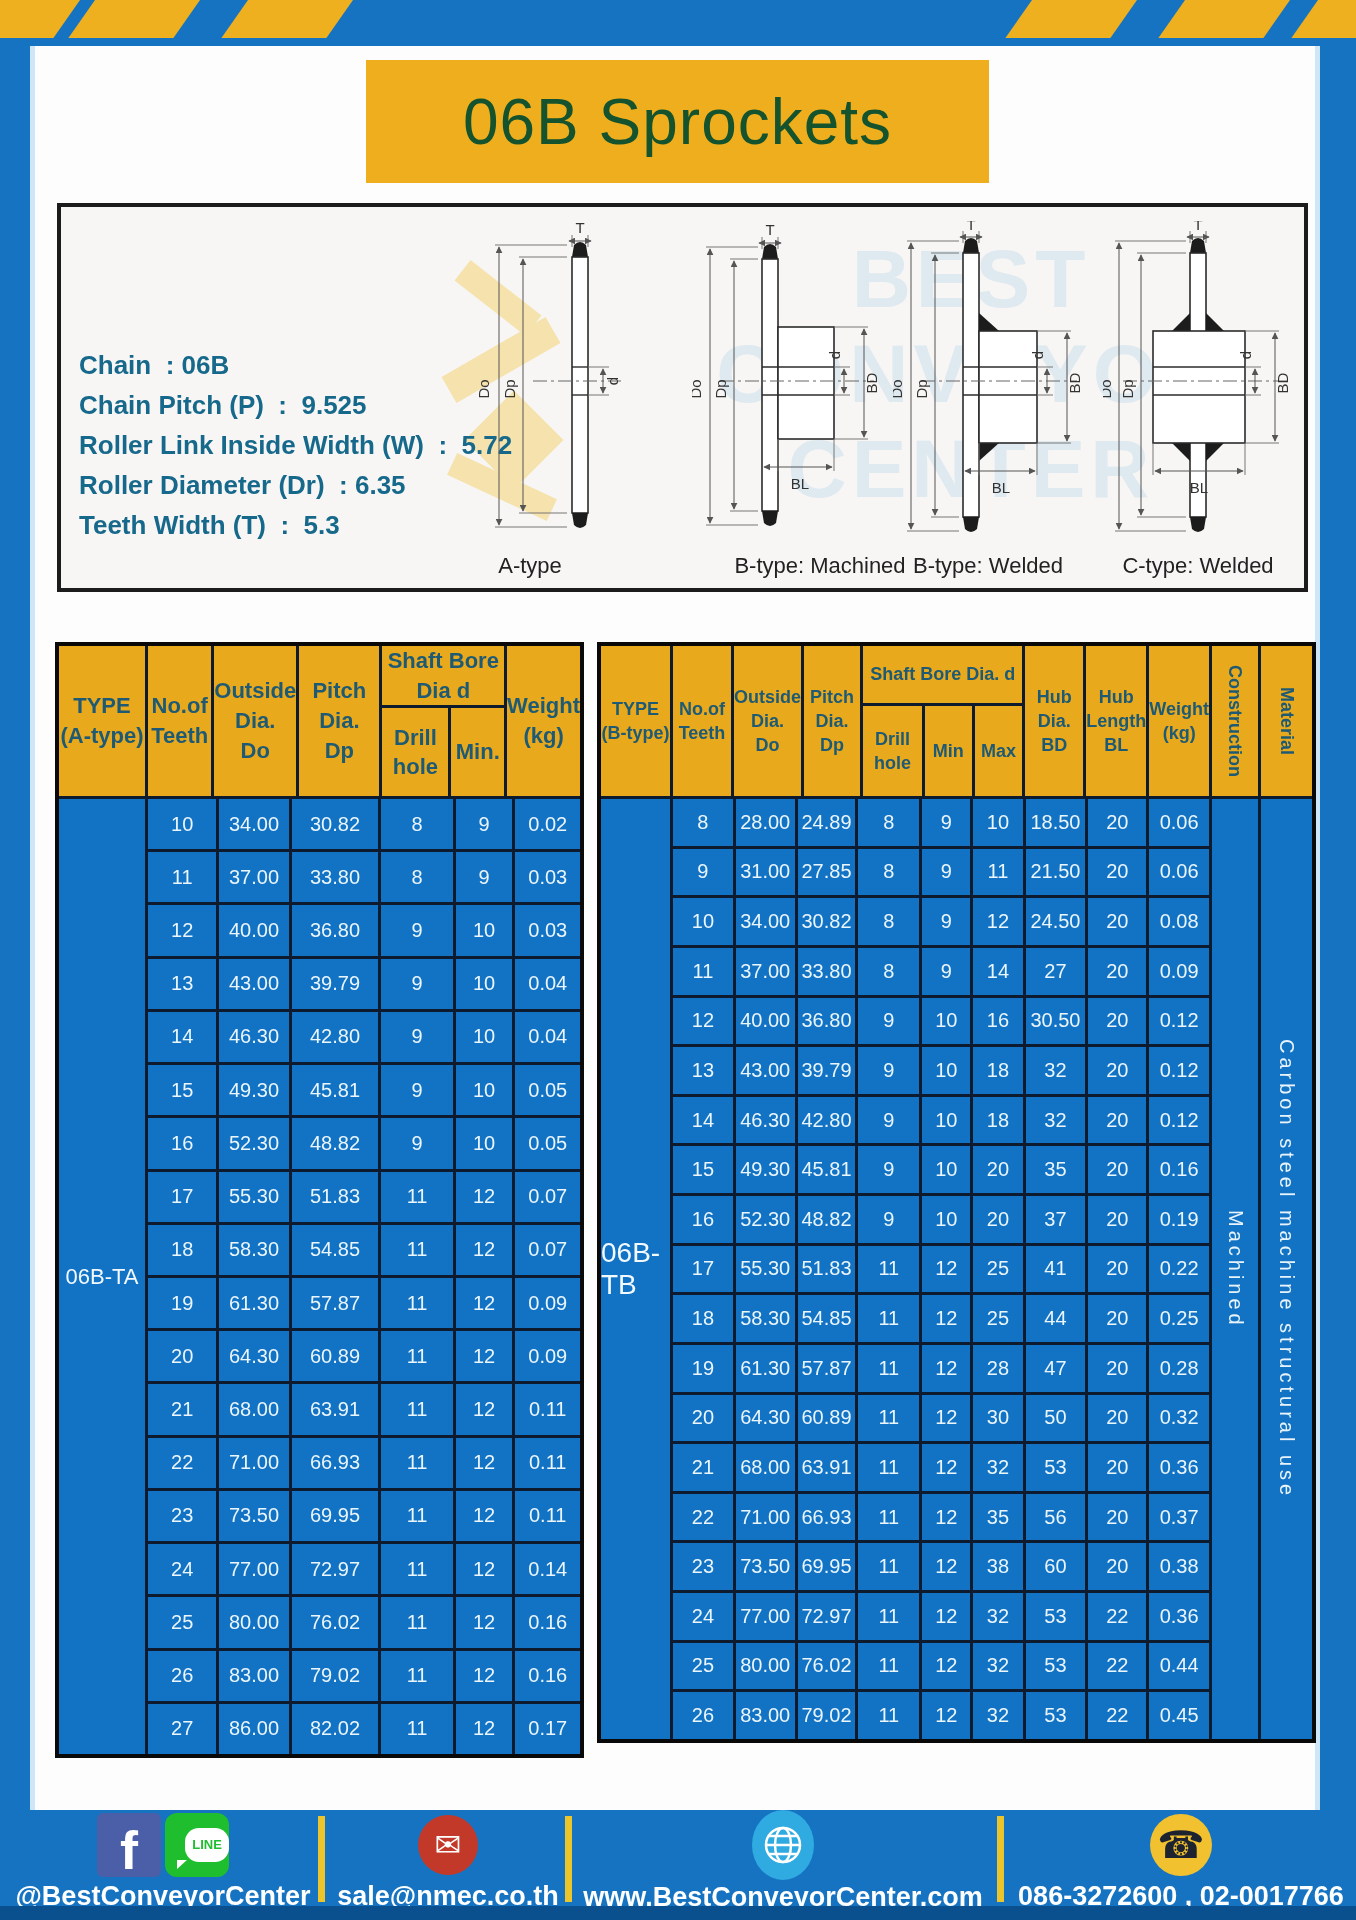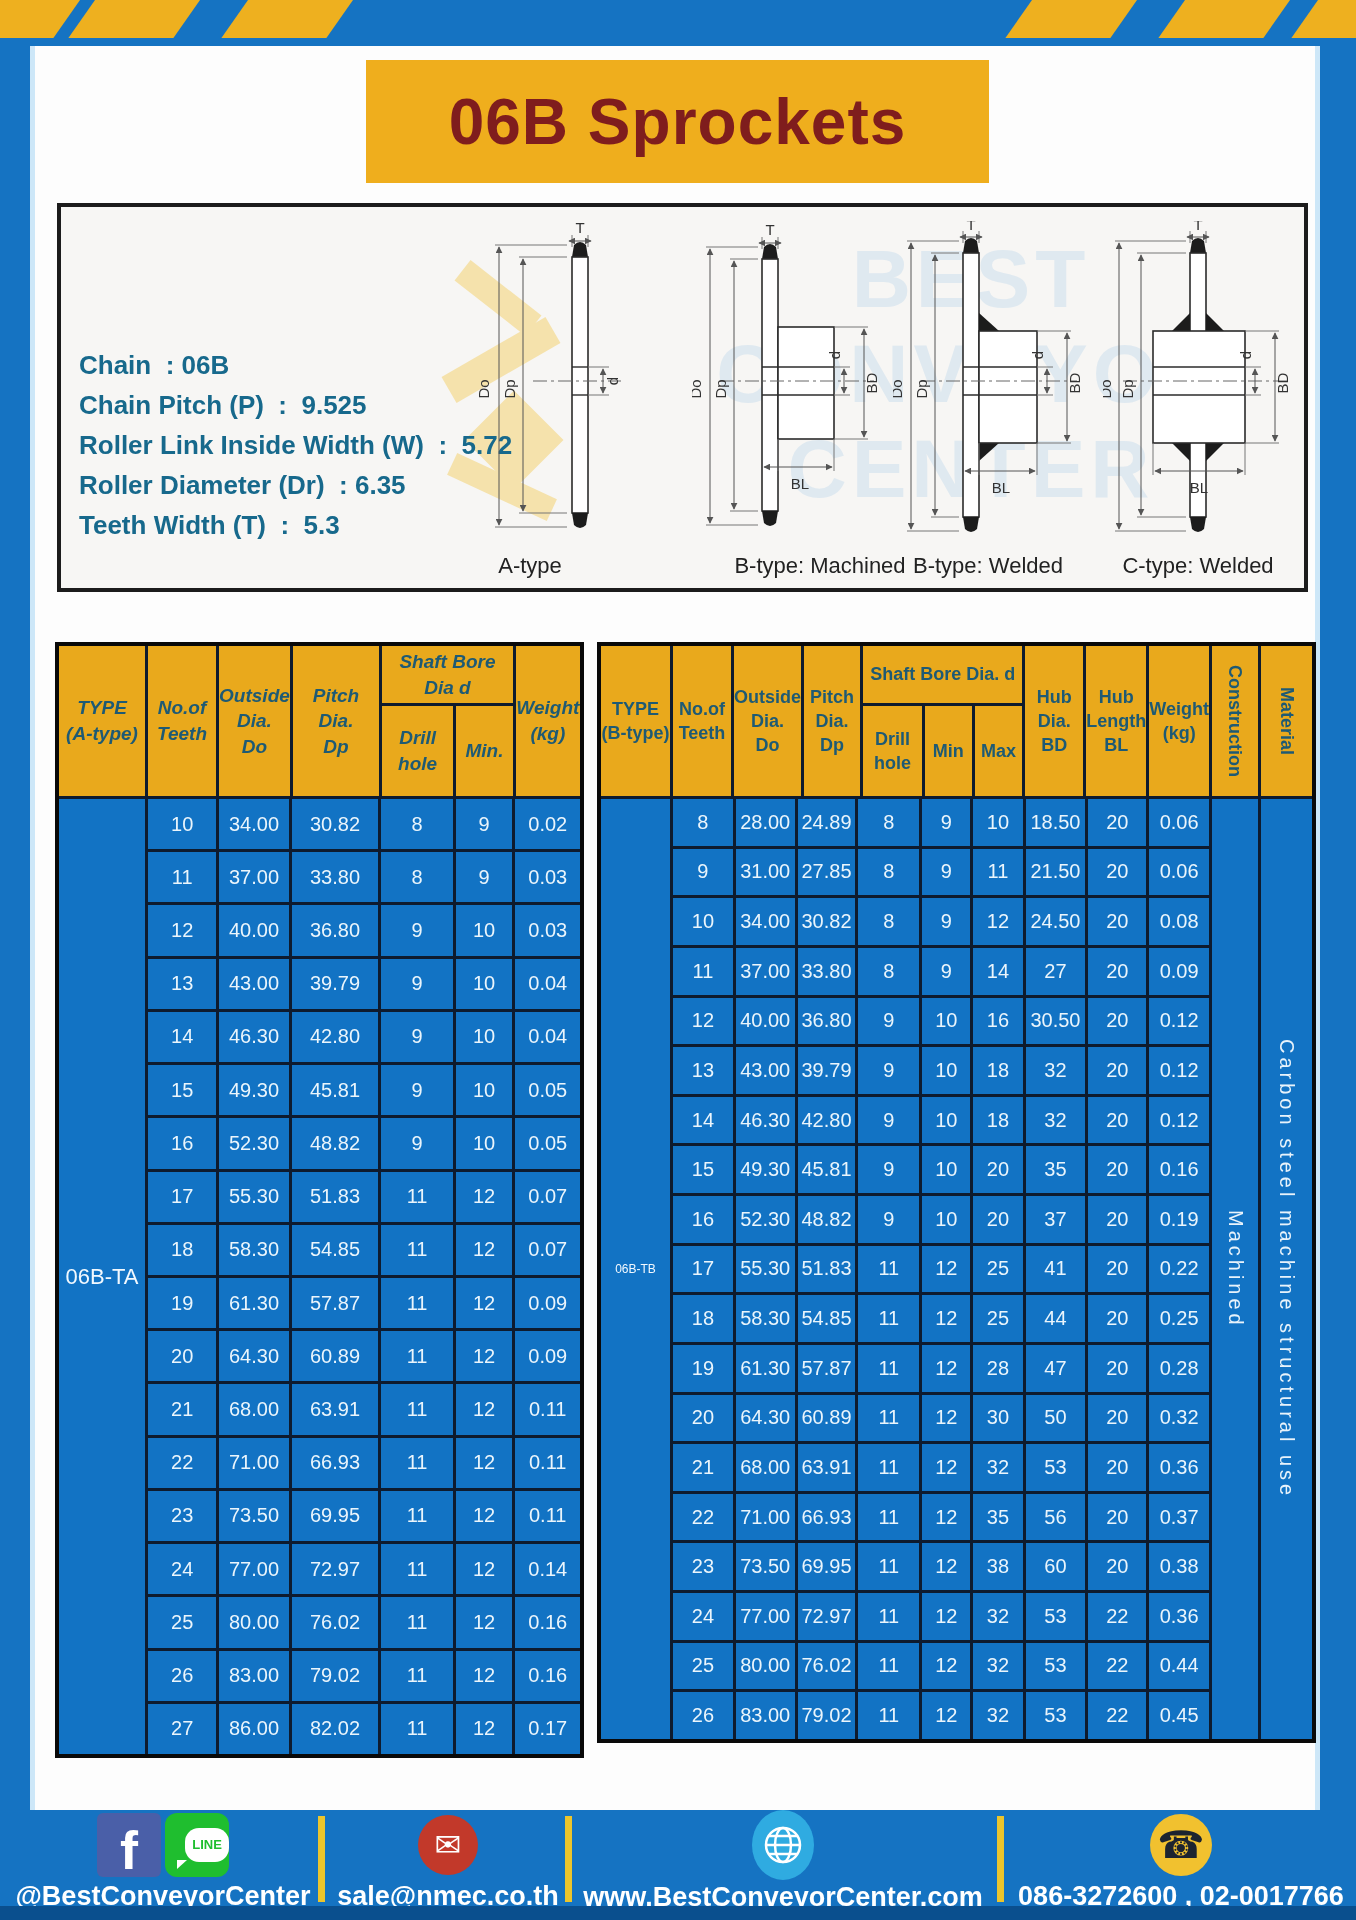--- a/index.html
+++ b/index.html
@@ -7,21 +7,21 @@
   .page{position:relative;width:1356px;height:1920px;background:#1573c2;overflow:hidden;}
   
   .band{position:absolute;left:0;top:0;width:1356px;height:46px;overflow:hidden;}
   .stripe{position:absolute;top:0;height:38px;width:105px;background:#eeb01f;transform:skewX(-35deg);transform-origin:0 0;}
   
   .content{position:absolute;left:30px;top:46px;width:1290px;height:1764px;background:#fdfdfd;
            box-shadow:inset 5px 0 0 #cde7f8, inset -5px 0 0 #cde7f8;}
   
   .title-box{position:absolute;left:366px;top:60px;width:623px;height:123px;background:#efae1d;
              display:flex;align-items:center;justify-content:center;}
-  .title-box span{font-size:64px;font-weight:bold;color:#7f1d1d;letter-spacing:1px;}
+  .title-box span{font-size:64px;font-weight:normal;color:#14532d;letter-spacing:1px;}
   
   .panel{position:absolute;left:57px;top:203px;width:1243px;height:381px;background:#f7f6f4;border:4px solid #1c1c1c;}
   .watermark{position:absolute;left:580px;top:24px;width:660px;text-align:center;
              font-size:82px;line-height:1.16;font-weight:bold;letter-spacing:5px;color:#dfe9f0;white-space:pre-line;}
   .wm-swoosh{position:absolute;left:372px;top:48px;width:150px;height:280px;}
   .wm-bar{position:absolute;background:#f5e2ac;}
   .specs{position:absolute;left:18px;top:138px;width:430px;}
   .spec-line{font-size:26px;font-weight:bold;color:#17698c;line-height:40px;white-space:pre;}
   .draw{position:absolute;top:14px;height:326px;}
   .cap{position:absolute;top:346px;font-size:22px;color:#222;text-align:center;}
@@ -37,21 +37,21 @@
   .ghead-b{grid-template-columns:62fr 61fr 60fr 63fr 50fr 51fr 62fr 60fr 62fr;}
   .mbody{flex:1;display:flex;flex-direction:column;gap:3px;}
   .trow{flex:1;display:grid;gap:3px;}
   .trow-a{grid-template-columns:71fr 72fr 90fr 74fr 59fr 67fr;}
   .trow-b{grid-template-columns:62fr 61fr 60fr 63fr 50fr 51fr 62fr 60fr 62fr;}
   .tcell{background:#1273c4;color:#eaf5fc;display:flex;align-items:center;justify-content:center;font-size:20px;}
   .type-body{flex:1;background:#1273c4;color:#f2f9ff;display:flex;align-items:center;justify-content:center;font-size:22px;}
   .vert{writing-mode:vertical-rl;}
   .vert-body{flex:1;background:#1273c4;color:#e8f3fb;display:flex;align-items:center;justify-content:center;
              writing-mode:vertical-rl;font-size:20px;letter-spacing:4px;}
-  .fs19{font-size:19px;font-style:italic;} .fs18{font-size:18px;}
+  .fs19{font-size:22px;} .fs18{font-size:18px;}
   
   .fgroup{position:absolute;top:1812px;height:100px;display:flex;flex-direction:column;align-items:center;justify-content:flex-start;}
   .ficons{display:flex;gap:4px;align-items:center;height:66px;}
   .flabel{margin-top:4px;font-size:27px;font-weight:bold;color:#ffffff;white-space:nowrap;}
   .fdiv{position:absolute;top:1816px;width:7px;height:86px;background:#ecc52d;}
   .icon-fb{width:64px;height:64px;background:#4a5fa8;border-radius:6px;color:#fff;font-size:54px;font-weight:bold;
            display:flex;align-items:flex-end;justify-content:center;line-height:0.95;overflow:hidden;}
   .icon-line{width:64px;height:64px;background:#1fbe2f;border-radius:12px;display:flex;align-items:center;justify-content:center;position:relative;}
   .line-bubble{width:46px;height:34px;background:#fff;border-radius:14px;display:flex;align-items:center;justify-content:center;
                color:#1fbe2f;font-size:13px;font-weight:bold;margin-left:20px;}
@@ -430,21 +430,21 @@
             <div class="tcell">0.17</div>
           </div>
         </div>
     </div>
   </div>
 
   <div class="sptable" style="left:597px;top:642px;width:711px;height:1093px;">
     <div class="vcol" style="flex:0 0 69px;">
       <div class="hcell fs18" style="height:150px;">TYPE
 (B-type)</div>
-      <div class="type-body" style="font-size:12px;">06B-TB</div>
+      <div class="type-body" style="font-size:28px;">06B-TB</div>
     </div>
     <div class="tmain">
       <div class="mhead ghead-b">
         <div class="hcell fs18" style="grid-column:1;grid-row:1/3;">No.of
 Teeth</div>
         <div class="hcell fs18" style="grid-column:2;grid-row:1/3;">Outside
 Dia.
 Do</div>
         <div class="hcell fs18" style="grid-column:3;grid-row:1/3;">Pitch
 Dia.

